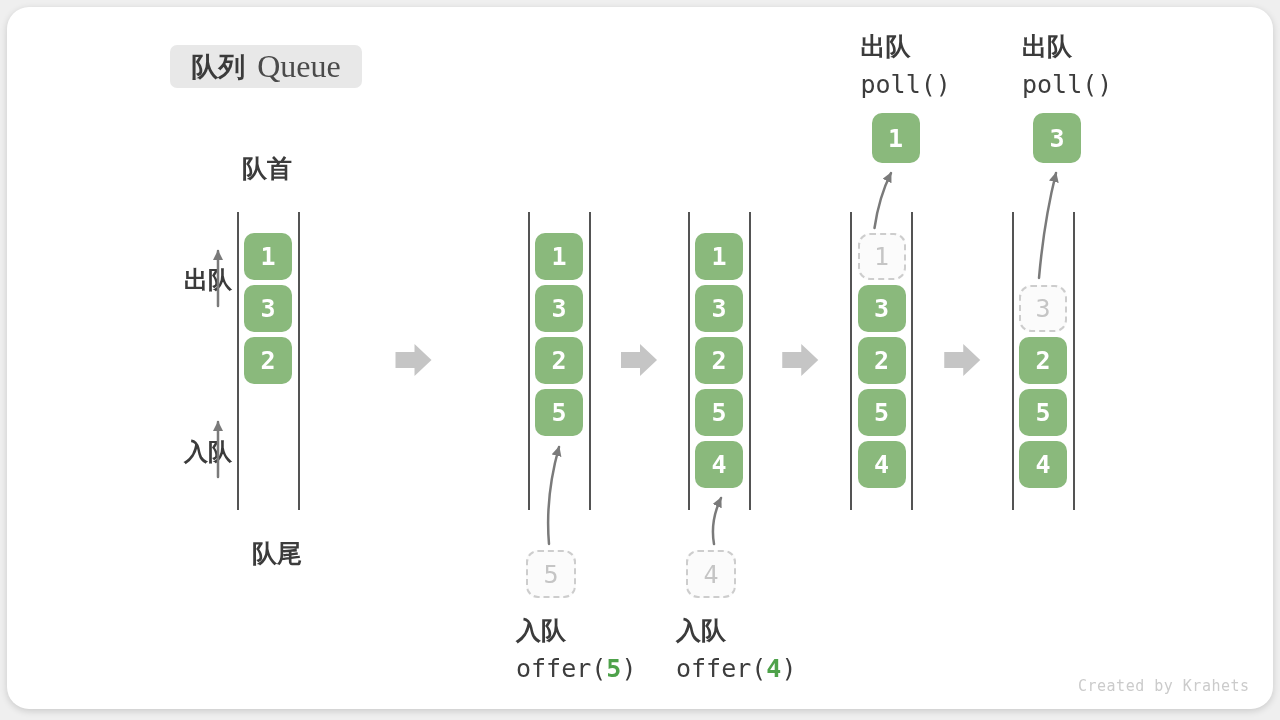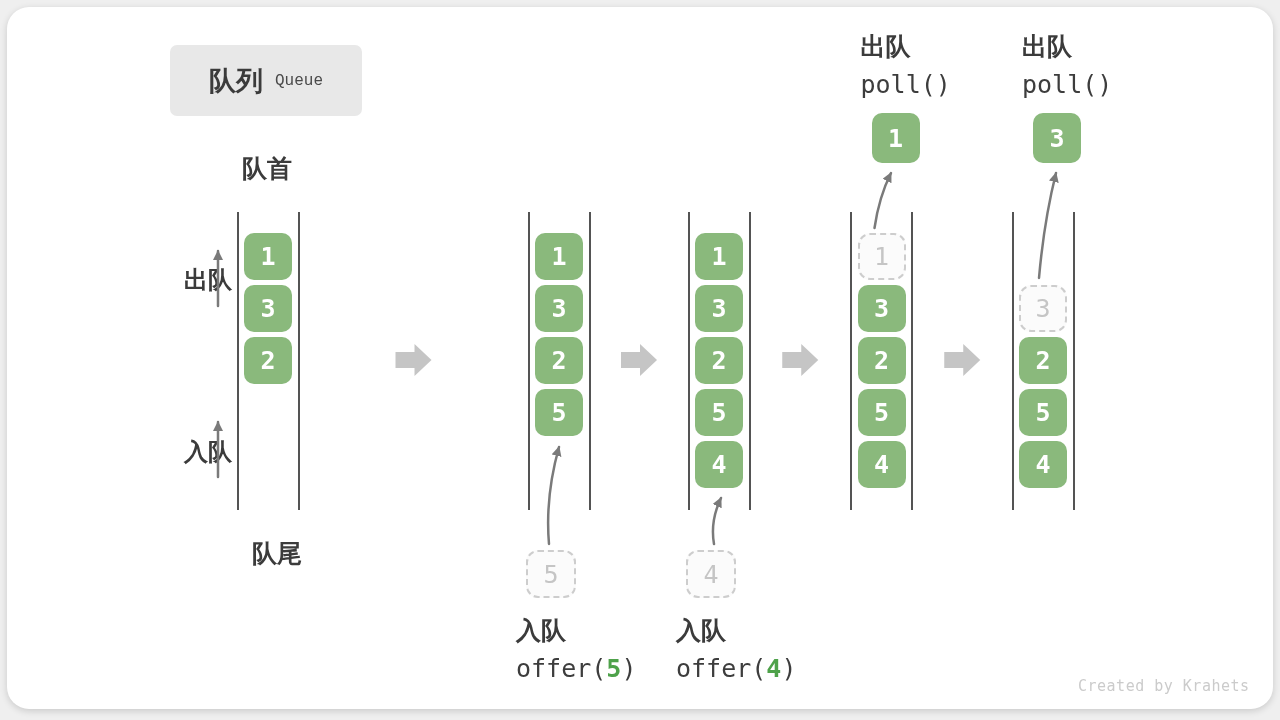--- a/index.html
+++ b/index.html
@@ -6,24 +6,24 @@
     --box_green:#8ab97c; --accent_green:#4ea24a; --text_dark:#3b3b3b; --code_dark:#3d3d3d;
     --wall_gray:#545454; --ghost_border:#cdcdcd; --ghost_text:#c5c5c5; --ghost_fill:#fbfbfb;
     --block_arrow:#c5c5c5; --thin_arrow:#7a7a7a; --title_bg:#e8e8e8; --title_en:#4a4a4a;
     --watermark_gray:#cbcbcb; --card_bg:#ffffff; --page_bg:#efefef;
   }
   html,body{margin:0;padding:0}
   #canvas{position:relative;width:1280px;height:720px;background:var(--page_bg);
           font-family:"Liberation Sans",sans-serif;overflow:hidden}
   .card{position:absolute;left:7px;top:7px;width:1266px;height:702px;background:var(--card_bg);
         border-radius:22px;box-shadow:0 2px 7px rgba(0,0,0,.16)}
-  .title-box{position:absolute;left:170px;top:45px;width:192px;height:71px;background:var(--title_bg);
+  .title-box{position:absolute;left:170px;top:45px;width:192px;height:43px;background:var(--title_bg);
         border-radius:7px;display:flex;align-items:center;justify-content:center;gap:12px}
   .title-zh{font-weight:bold;font-size:27px;color:var(--text_dark)}
-  .title-en{font-family:Liberation Mono, monospace;font-size:16px;color:var(--title_en)}
+  .title-en{font-family:Liberation Serif, serif;font-size:32px;color:var(--title_en)}
   .lbl{position:absolute;font-weight:bold;font-size:25px;color:var(--text_dark)}
   .front{left:242px;top:152px}
   .rear{left:252px;top:537px}
   .side-lbl{position:absolute;font-weight:bold;font-size:24px;color:var(--text_dark)}
   .dequeue{left:184px;top:264px}
   .enqueue{left:184px;top:436px}
   .watermark{position:absolute;left:1078px;top:677px;font-family:"DejaVu Sans Mono",monospace;
         font-size:15px;color:var(--watermark_gray);letter-spacing:.5px}
   #arrows{position:absolute;left:0;top:0;pointer-events:none}
   .wall{position:absolute;width:2px;background:var(--wall_gray)}

